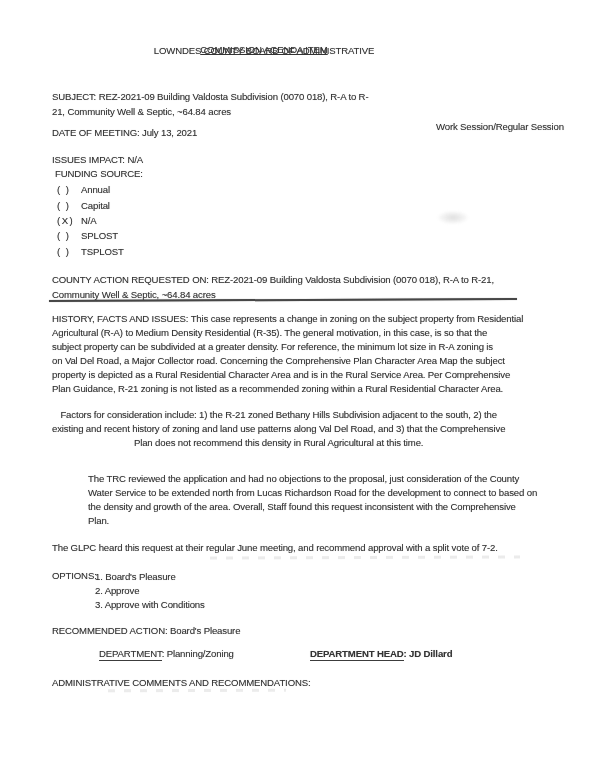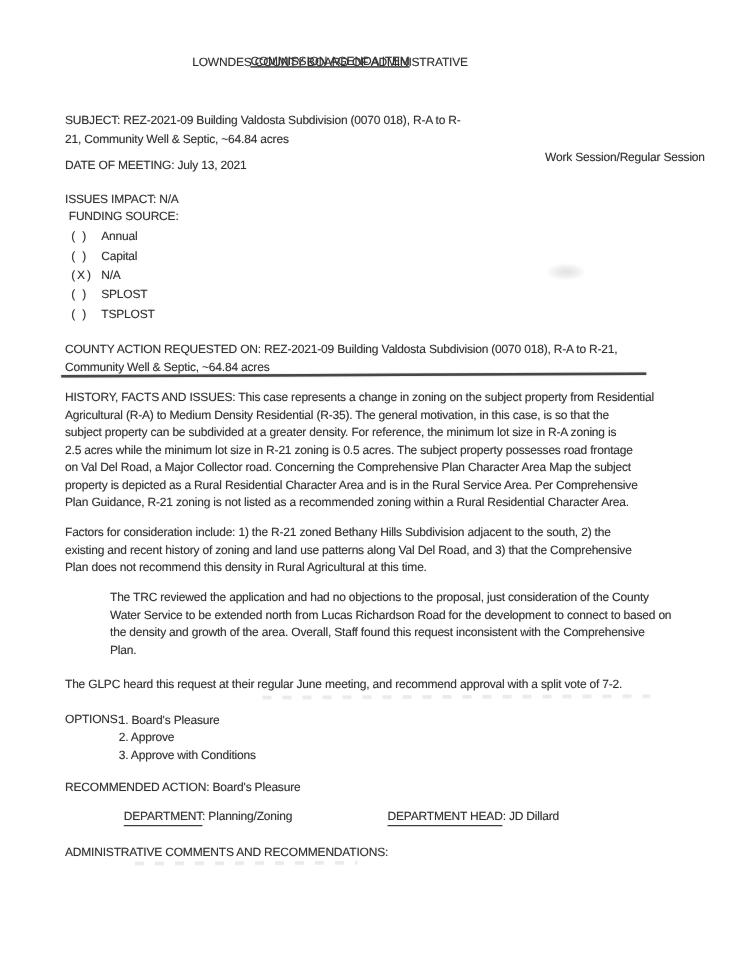--- a/index.html
+++ b/index.html
@@ -79,27 +79,26 @@
   <div class="abs lh15" style="left:52px; top:272px;">
     <div>COUNTY ACTION REQUESTED ON: REZ-2021-09 Building Valdosta Subdivision (0070 018), R-A to R-21,</div>
     <div>Community Well &amp; Septic, ~64.84 acres</div>
   </div>
   <div class="rule" style="left:49px; top:299px; width:468px;"></div>
 
   <div class="abs lh14" style="left:52px; top:312px;">
     <div>HISTORY, FACTS AND ISSUES: This case represents a change in zoning on the subject property from Residential</div>
     <div>Agricultural (R-A) to Medium Density Residential (R-35). The general motivation, in this case, is so that the</div>
     <div>subject property can be subdivided at a greater density. For reference, the minimum lot size in R-A zoning is</div>
-    <div>2.5 acres while the minimum lot size in R-21 zoning is 0.5 acres.  The subject property possesses road frontage</div>
     <div>on Val Del Road, a Major Collector road.  Concerning the Comprehensive Plan Character Area Map the subject</div>
     <div>property is depicted as a Rural Residential Character Area and is in the Rural Service Area.  Per Comprehensive</div>
     <div>Plan Guidance, R-21 zoning is not listed as a recommended zoning within a Rural Residential Character Area.</div>
   </div>
 
-  <div class="abs lh14" style="left:52px; top:420px;">
+  <div class="abs lh14" style="left:52px; top:408px;text-align:center;">
     <div>Factors for consideration include: 1) the R-21 zoned Bethany Hills Subdivision adjacent to the south, 2) the</div>
     <div>existing and recent history of zoning and land use patterns along Val Del Road, and 3) that the Comprehensive</div>
     <div>Plan does not recommend this density in Rural Agricultural at this time.</div>
   </div>
 
   <div class="abs lh14" style="left:52px; top:472px;margin-left:36px;">
     <div>The TRC reviewed the application and had no objections to the proposal, just consideration of the County</div>
     <div>Water Service to be extended north from Lucas Richardson Road for the development to connect to based on</div>
     <div>the density and growth of the area. Overall, Staff found this request inconsistent with the Comprehensive</div>
     <div>Plan.</div>
@@ -112,21 +111,21 @@
     <div>1. Board's Pleasure</div>
     <div>2. Approve</div>
     <div>3. Approve with Conditions</div>
   </div>
 
   <div class="abs" style="left:52px; top:625px;">RECOMMENDED ACTION: Board's Pleasure</div>
 
   <div class="abs" style="left:52px; top:648px;margin-left:47px;">
     <span class="ul">DEPARTMENT</span><span>: Planning/Zoning</span>
   </div>
-  <div class="abs" style="left:310px; top:648px;">
+  <div class="abs" style="left:310px; top:648px;font-weight:bold;">
     <span class="ul">DEPARTMENT HEAD</span><span>: JD Dillard</span>
   </div>
 
   <div class="abs" style="left:52px; top:677px;">ADMINISTRATIVE COMMENTS AND RECOMMENDATIONS:</div>
 
   <div class="artifact smudge" style="left:438px; top:211px; width:30px; height:13px;"></div>
   <div class="artifact streak" style="left:210px; top:556px; width:310px; height:3px;"></div>
   <div class="artifact streak" style="left:108px; top:689px; width:178px; height:3px;"></div>
 
 </div>

